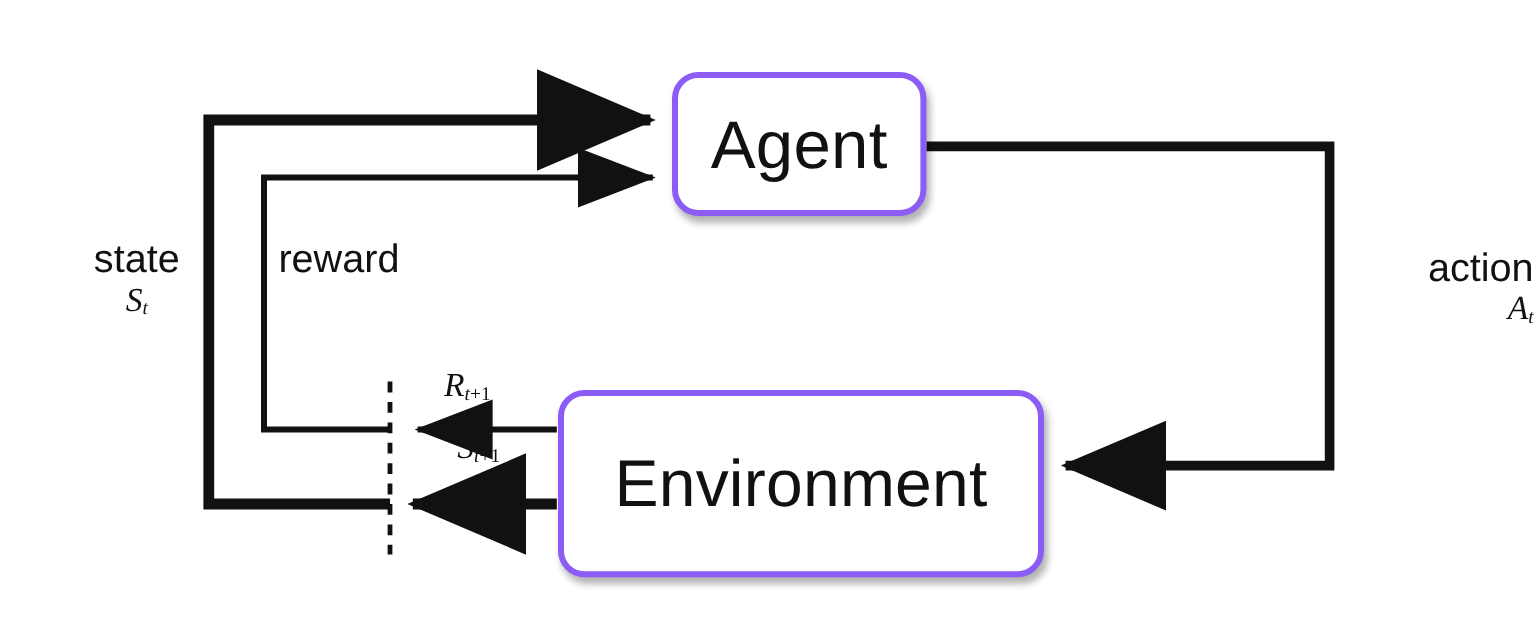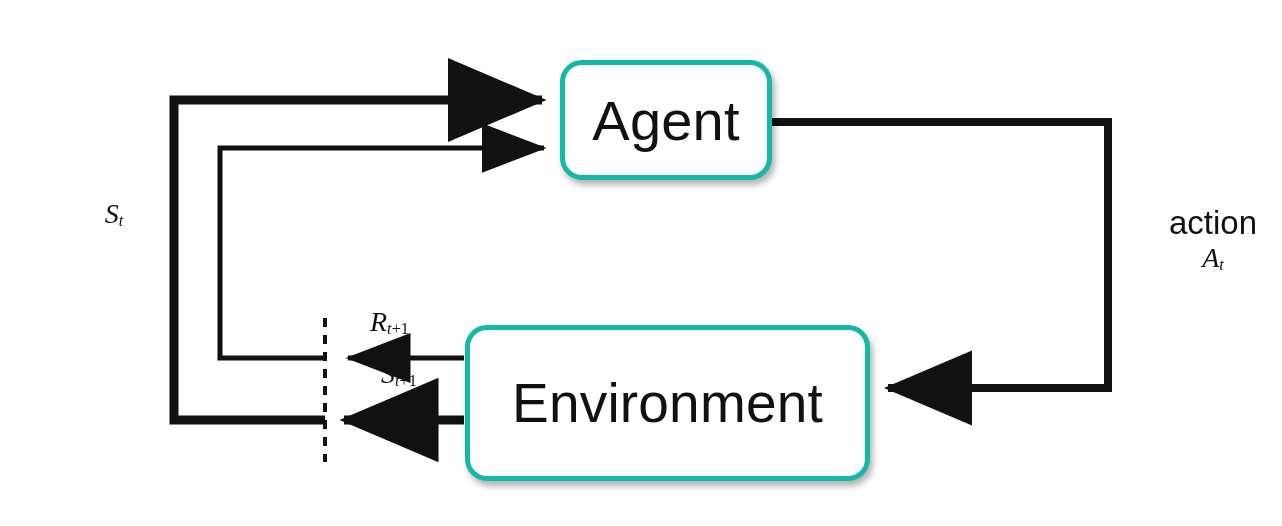--- a/index.html
+++ b/index.html
@@ -22,21 +22,21 @@
     position: absolute;
     left: 0;
     top: 0;
     width: 1282px;
     height: 526px;
   }
   
   .node-box {
     position: absolute;
     background: #ffffff;
-    border: 5px solid #14b8a6;
+    border: 5px solid #8b5cf6;
     border-radius: 22px;
     box-shadow: 3px 5px 6px rgba(0,0,0,0.30);
     display: flex;
     align-items: center;
     justify-content: center;
     box-sizing: border-box;
   }
   .node-label {
     font-family: "Liberation Sans", sans-serif;
     font-weight: 400;
@@ -79,21 +79,21 @@
     font-size: 0.58em;
     font-style: italic;
     vertical-align: -0.18em;
   }
   .mathvar sub .op {
     font-style: normal;
   }
 
   #label-state   { left: 66px;  top: 198px; text-align: center; width: 96px; }
   #label-reward  { left: 232px; top: 198px; text-align: left;   width: 140px; }
-  #label-action  { left: 1148px; top: 205px; text-align: center;  width: 130px; }
+  #label-action  { left: 1148px; top: 205px; text-align: right;  width: 130px; }
   #label-reward-next { left: 370px; top: 306px; text-align: right; }
   #label-state-next  { left: 381px; top: 358px; }
 </style>
 </head>
 <body>
 
 <div id="canvas">
 
   <svg id="diagram-svg" viewBox="0 0 1282 526">
     <defs>
@@ -132,26 +132,28 @@
 
   <div class="node-box" id="agent-box">
     <span class="node-label">Agent</span>
   </div>
 
   <div class="node-box" id="environment-box">
     <span class="node-label">Environment</span>
   </div>
 
   <div class="edge-label" id="label-state">
+    <div class="word">state</div>
     <div class="mathvar">
       <span>S</span><sub>t</sub>
     </div>
   </div>
 
   <div class="edge-label" id="label-reward">
+    <div class="word">reward</div>
   </div>
 
   <div class="edge-label" id="label-action">
     <div class="word">action</div>
     <div class="mathvar">
       <span>A</span><sub>t</sub>
     </div>
   </div>
 
   <div class="edge-label" id="label-reward-next">

